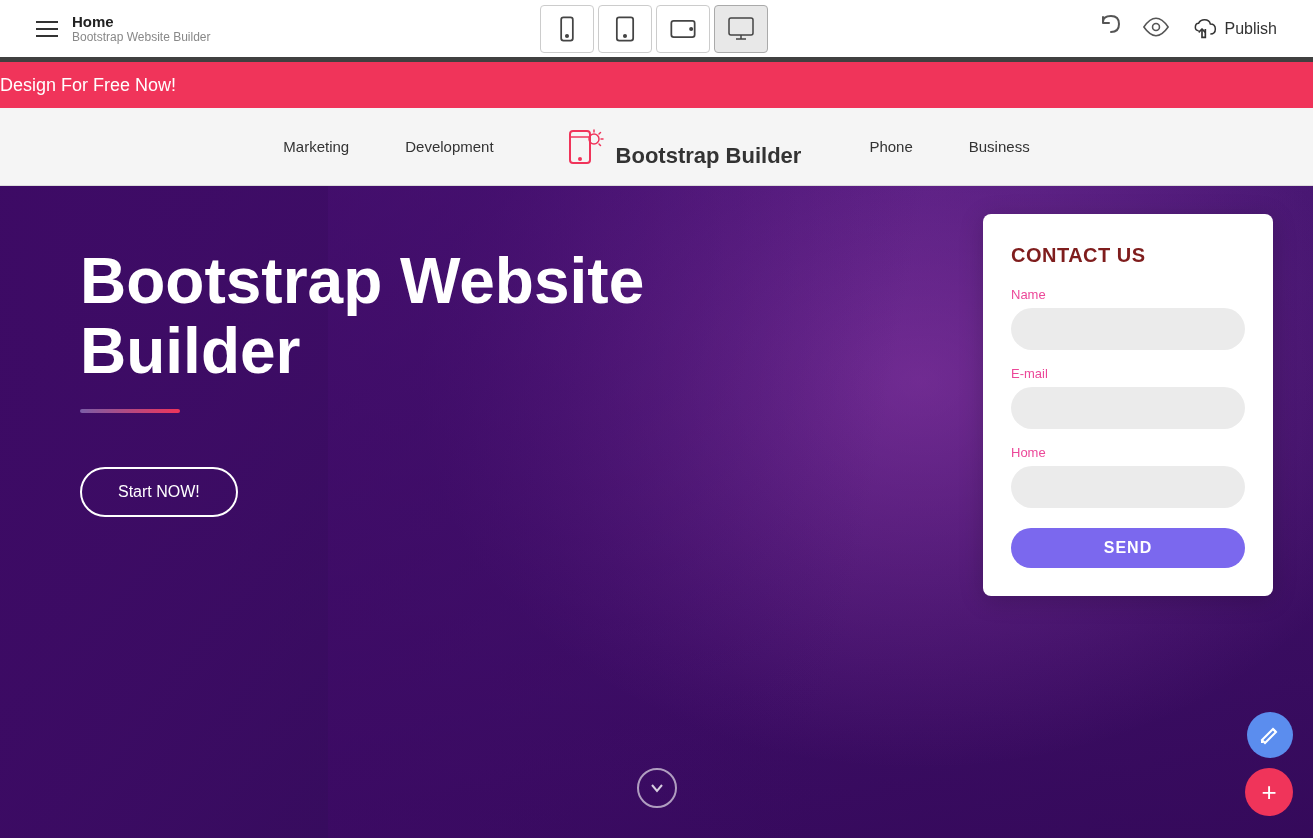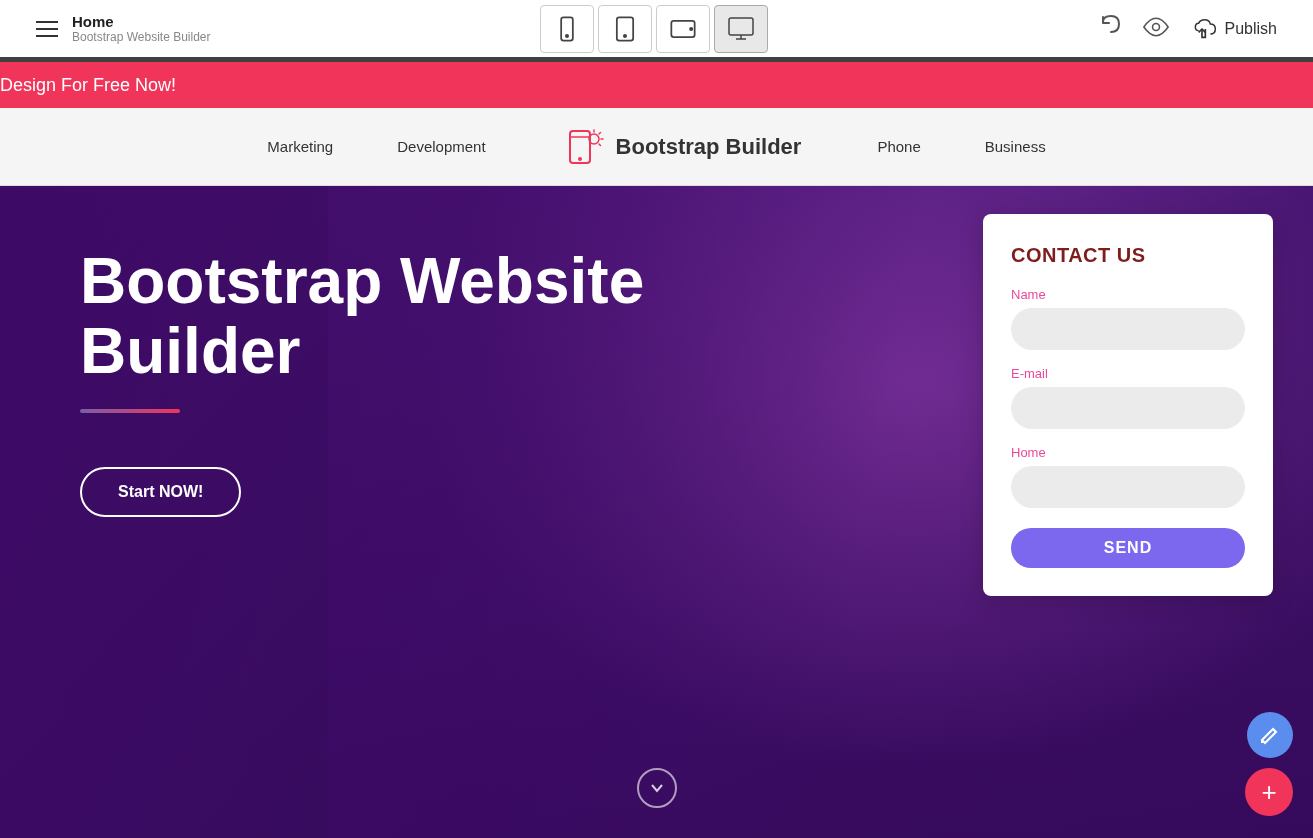--- a/index.html
+++ b/index.html
@@ -103,26 +103,26 @@
       font-weight: 500;
     }
 
     
     .navbar {
       background: #f5f5f5;
       height: 78px;
       display: flex;
       align-items: center;
       justify-content: center;
-      gap: 8px;
+      gap: 0;
       border-bottom: 1px solid #ddd;
     }
     .navbar-brand {
       display: flex;
-      align-items: center;
+      align-items: flex-end;
       gap: 10px;
       margin: 0 40px;
     }
     .brand-name {
       font-size: 22px;
       font-weight: 700;
       color: #333;
     }
     .nav-item {
       font-size: 15px;
@@ -187,21 +187,21 @@
       color: rgba(255,255,255,0.9);
       line-height: 1.5;
       max-width: 500px;
     }
     .hero-cta {
       margin-top: 36px;
       background: transparent;
       border: 2.5px solid #fff;
       color: #fff;
       font-size: 16px;
-      font-weight: 700;
+      font-weight: 400;
       padding: 14px 36px;
       border-radius: 50px;
       cursor: pointer;
     }
 
     
     .hero-arrow {
       position: absolute;
       bottom: 30px;
       left: 50%;

